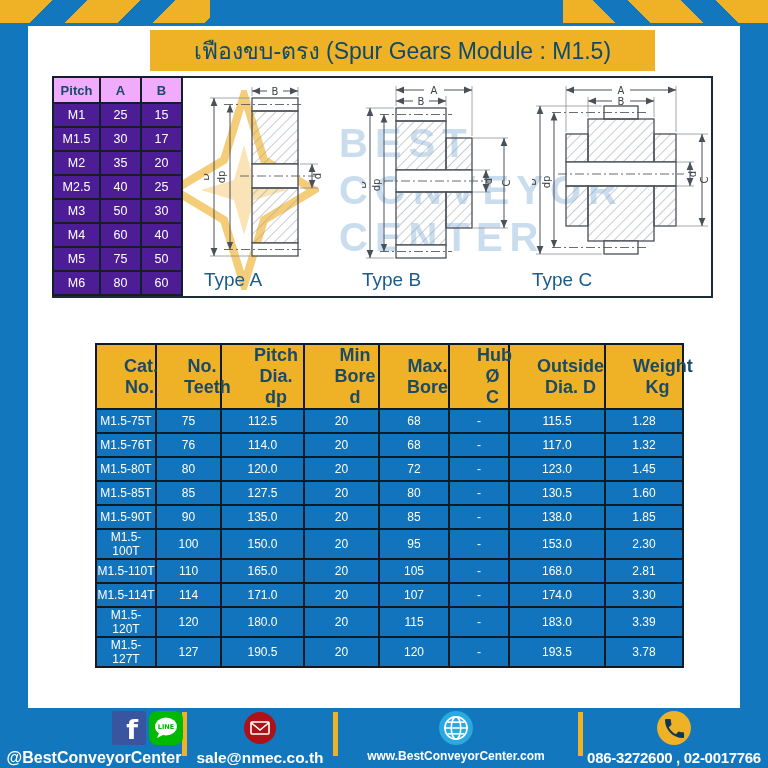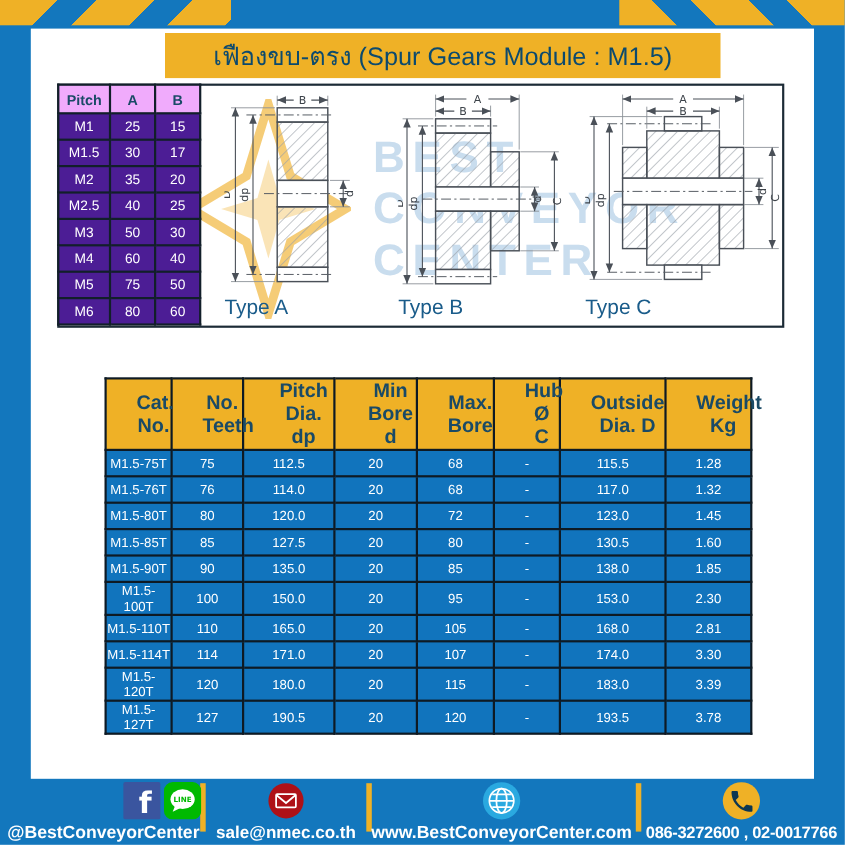--- a/index.html
+++ b/index.html
@@ -454,21 +454,21 @@
   <div class="ficons">
     <svg width="36" height="36" viewBox="0 0 34 34">
       <circle cx="17" cy="17" r="16" fill="#2aa9e0"></circle>
       <circle cx="17" cy="17" r="10.5" fill="none" stroke="#fff" stroke-width="1.5"></circle>
       <ellipse cx="17" cy="17" rx="4.5" ry="10.5" fill="none" stroke="#fff" stroke-width="1.5"></ellipse>
       <line x1="6.5" y1="17" x2="27.5" y2="17" stroke="#fff" stroke-width="1.5"></line>
       <line x1="9" y1="11.5" x2="25" y2="11.5" stroke="#fff" stroke-width="1.5"></line>
       <line x1="9" y1="22.5" x2="25" y2="22.5" stroke="#fff" stroke-width="1.5"></line>
     </svg>
   </div>
-  <div class="flabel" style="font-size:16px">www.BestConveyorCenter.com</div>
+  <div class="flabel" style="font-size:12px">www.BestConveyorCenter.com</div>
 </div>
 
 <div class="fsec" style="left:582px;width:184px">
   <div class="ficons">
     <svg width="36" height="36" viewBox="0 0 34 34">
       <circle cx="17" cy="17" r="16" fill="#efb126"></circle>
       <path transform="translate(5.5,5.5)" fill="#0d3752" d="M6.62 10.79c1.44 2.83 3.76 5.14 6.59 6.59l2.2-2.21c.27-.26.66-.36 1.01-.24 1.12.37 2.33.57 3.58.57.55 0 1 .45 1 1V20c0 .55-.45 1-1 1-9.39 0-17-7.61-17-17 0-.55.45-1 1-1h3.5c.55 0 1 .45 1 1 0 1.25.2 2.46.57 3.57.11.35.03.74-.25 1.02l-2.2 2.2z"></path>
     </svg>
   </div>
   <div class="flabel" style="font-size:15px;letter-spacing:-0.3px">086-3272600 , 02-0017766</div>

